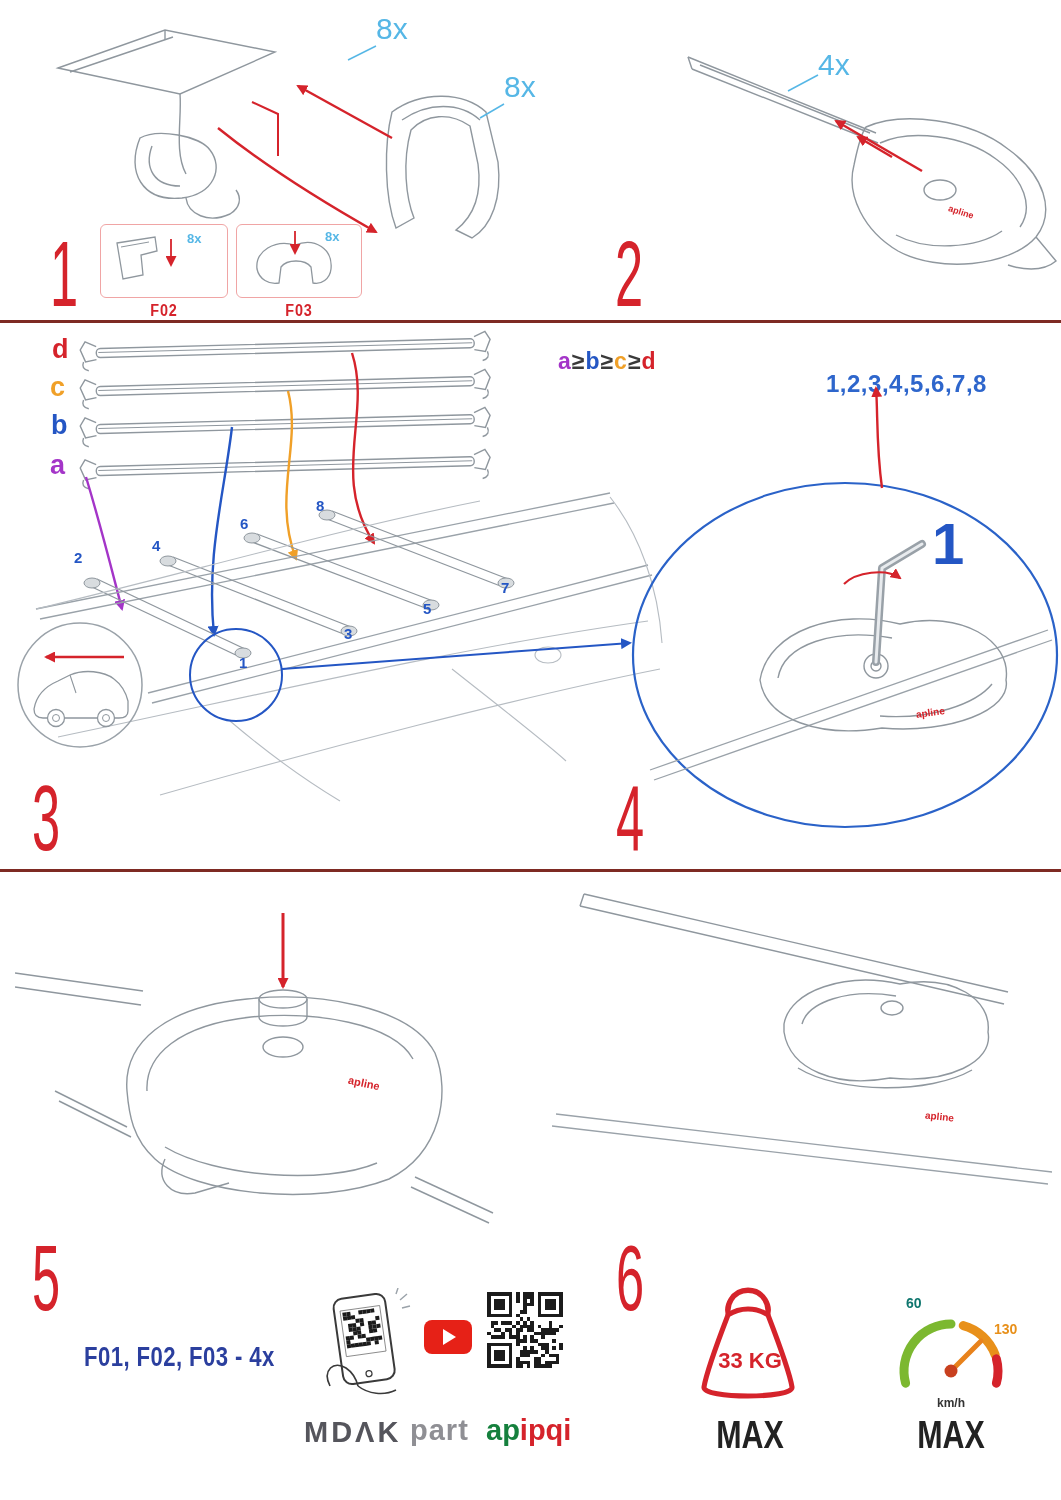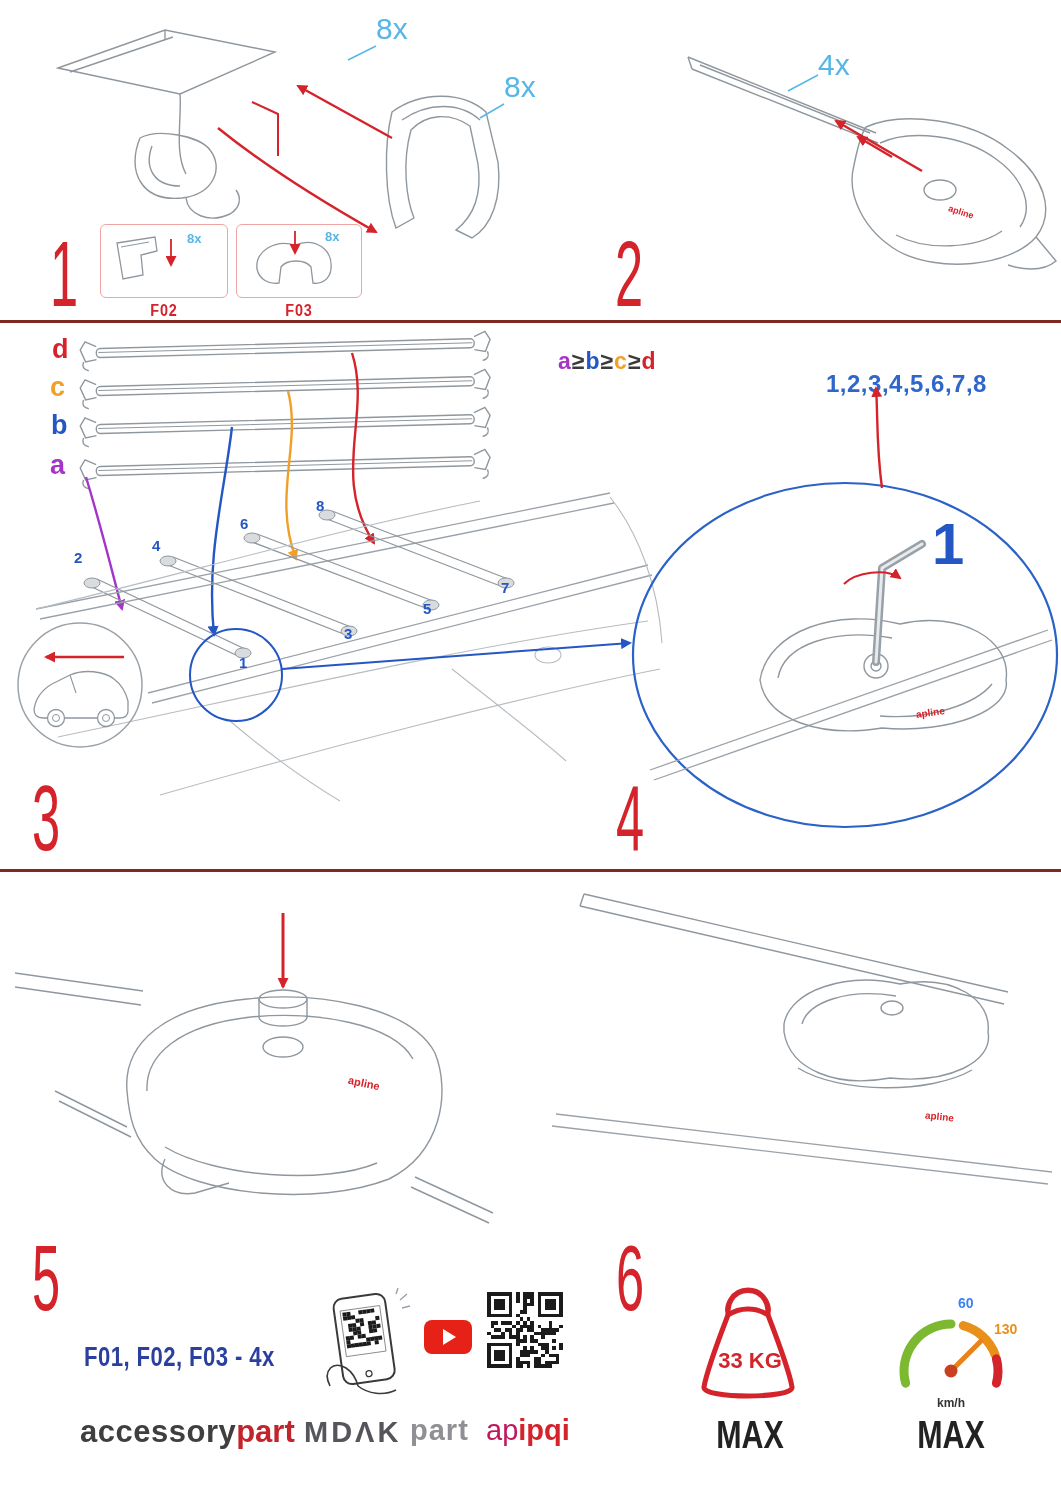--- a/index.html
+++ b/index.html
@@ -26,21 +26,21 @@
              transform:scaleX(.82);transform-origin:left top;white-space:nowrap}
   .maxlbl{font-size:38px;font-weight:600;color:#222;transform:scaleX(.8);
           transform-origin:center top;text-align:center}
   .kg{font-size:22px;font-weight:700;color:#d5232b;text-align:center;white-space:nowrap}
   .divider{position:absolute;left:0;width:1061px;height:3px;background:#7e2a23}
   .box{position:absolute;border:1.5px solid #f0a5a5;border-radius:6px;background:#fff}
   .logo1a{font-size:31px;font-weight:700;color:#3f3f3f;letter-spacing:.5px}
   .logo1b{font-size:31px;font-weight:700;color:#c2242b}
   .logo2{font-size:29px;font-weight:700;color:#55555c;letter-spacing:3px}
   .logo3{font-size:29px;font-weight:600;color:#8f8f94;letter-spacing:1px}
-  .logo4a{font-size:29px;font-weight:400;color:#be185d}
+  .logo4a{font-size:29px;font-weight:700;color:#15803d}
   .logo4b{font-size:29px;font-weight:700;color:#d5232b}
   .yt{position:absolute;left:424px;top:1320px;width:48px;height:34px;background:#e62117;
       border-radius:8px;display:flex;align-items:center;justify-content:center}
   .yt::after{content:"";width:0;height:0;border-left:13px solid #fff;
              border-top:8px solid transparent;border-bottom:8px solid transparent;margin-left:3px}
   .gauge-lbl{font-size:14px;font-weight:700;line-height:1}
   .kmh{font-size:12px;color:#333;font-weight:600;text-align:center}
 </style>
 </head>
 <body>
@@ -490,23 +490,20 @@
       <rect x="8" y="20" width="1" height="1" fill="#1b1b1b"></rect>
       <rect x="9" y="20" width="1" height="1" fill="#1b1b1b"></rect>
       <rect x="11" y="20" width="1" height="1" fill="#1b1b1b"></rect>
       <rect x="13" y="20" width="1" height="1" fill="#1b1b1b"></rect>
       <rect x="14" y="20" width="1" height="1" fill="#1b1b1b"></rect>
       <rect x="15" y="20" width="1" height="1" fill="#1b1b1b"></rect>
       <rect x="16" y="20" width="1" height="1" fill="#1b1b1b"></rect>
       <rect x="17" y="20" width="1" height="1" fill="#1b1b1b"></rect>
     </svg>
 
-  <div class="abs" style="left:80px;top:1414px">
-    <span class="logo1a">accessory</span><span class="logo1b">part</span>
-  </div>
   <div class="abs logo2" style="left:304px;top:1416px">MDΛK</div>
   <div class="abs logo3" style="left:410px;top:1414px">part</div>
   <div class="abs" style="left:486px;top:1414px">
     <span class="logo4a">ap</span><span class="logo4b">ipqi</span>
   </div>
 
   <div class="abs stepnum" style="left:616px;top:1232px">6</div>
 
   <svg class="abs" style="left:540px;top:872px" width="521" height="345">
     <g stroke="#8f979e" fill="none" stroke-width="1.4">
@@ -532,18 +529,18 @@
   <div class="abs kg" style="left:703px;top:1348px;width:94px">33 KG</div>
   <div class="abs maxlbl" style="left:695px;top:1414px;width:110px">MAX</div>
 
   <svg class="abs" style="left:885px;top:1293px" width="132" height="118">
     <path d="M20.6,90.2 A47,47 0 0 1 66,31" stroke="#7cb830" stroke-width="9" fill="none" stroke-linecap="round"></path>
     <path d="M78.2,32.6 A47,47 0 0 1 110.2,61.9" stroke="#e8901a" stroke-width="9" fill="none" stroke-linecap="round"></path>
     <path d="M111.4,65.8 A47,47 0 0 1 111.4,90.2" stroke="#d5232b" stroke-width="9" fill="none" stroke-linecap="round"></path>
     <path d="M66,78 L96,48" stroke="#e8821c" stroke-width="5" stroke-linecap="round"></path>
     <circle cx="66" cy="78" r="6.5" fill="#c8401f"></circle>
   </svg>
-  <span class="abs gauge-lbl" style="left:958px;top:1296px;color:#3b82f6">60</span>
+  <span class="abs gauge-lbl" style="left:906px;top:1296px;color:#0f766e">60</span>
   <span class="abs gauge-lbl" style="left:994px;top:1322px;color:#e8901a">130</span>
   <div class="abs kmh" style="left:921px;top:1396px;width:60px">km/h</div>
   <div class="abs maxlbl" style="left:896px;top:1414px;width:110px">MAX</div>
 
 </div>
 
 </body></html>

